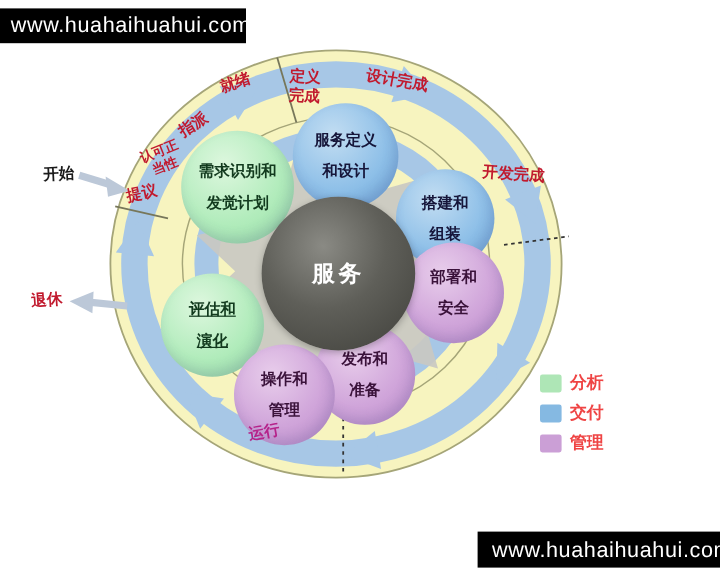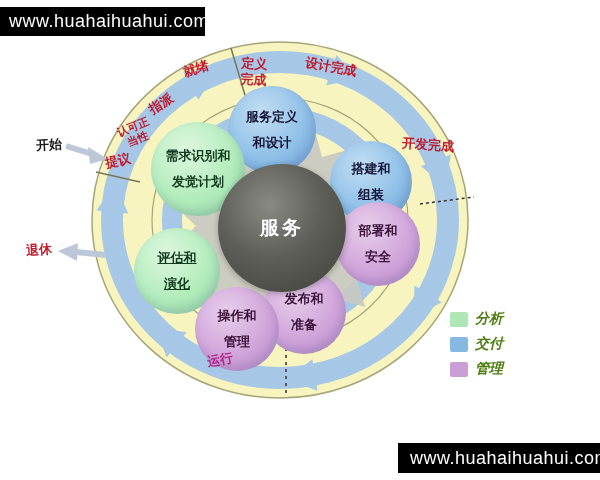--- a/index.html
+++ b/index.html
@@ -14,23 +14,23 @@
   .wm-bottom{left:398px;top:443px;width:202px;height:30px;padding-left:12px;}
 
   
   .bubble{position:absolute;border-radius:50%;display:flex;align-items:center;
           justify-content:center;text-align:center;font-weight:bold;
           white-space:pre-line;font-size:13px;line-height:2.0;color:#16163a;
           box-shadow:inset -3px -5px 10px rgba(60,60,120,.18);}
   .bubble.blue{background:radial-gradient(circle at 38% 30%,#c2ddf2 0%,#8fc0e8 55%,#6ba7da 100%);}
   .bubble.green{background:radial-gradient(circle at 38% 30%,#ddf7de 0%,#b2ecbc 55%,#97dfa6 100%);color:#123a1e;}
   .bubble.purple{background:radial-gradient(circle at 38% 30%,#e8cdeb 0%,#d0a5da 55%,#bf8fcd 100%);color:#3a123a;}
-  .b-define{left:228px;top:86px;width:88px;height:88px;}
+  .b-define{left:244px;top:86px;width:88px;height:88px;}
   .b-build{left:330px;top:141px;width:82px;height:82px;}
-  .b-identify{left:151px;top:122px;width:94px;height:94px;}
+  .b-identify{left:151px;top:109px;width:94px;height:94px;}
   .b-evaluate{left:134px;top:228px;width:86px;height:86px;text-decoration:underline;}
   .b-deploy{left:336px;top:202px;width:84px;height:84px;}
   .b-release{left:262px;top:270px;width:84px;height:84px;}
   .b-operate{left:195px;top:287px;width:84px;height:84px;}
 
   
   .center-circle{position:absolute;left:218px;top:164px;width:128px;height:128px;
       border-radius:50%;display:flex;flex-direction:row;align-items:center;
       justify-content:center;color:#fff;font-weight:bold;
       background:radial-gradient(circle at 40% 32%,#8a8a84 0%,#5f5f59 45%,#3f3f3a 100%);
@@ -49,21 +49,21 @@
   .ms-justify{left:119px;top:120px;transform:rotate(-22deg);font-size:11px;}
   .ms-propose{left:105px;top:153px;transform:rotate(-12deg);}
   .ms-run{left:207px;top:352px;transform:rotate(-10deg);color:#b5238a;}
   .ms-retire{left:26px;top:242px;transform:rotate(-4deg);}
   .ms-start{left:36px;top:137px;transform:rotate(-3deg);color:#1a1a1a;}
 
   
   .legend{position:absolute;left:450px;top:310px;}
   .legend-row{display:flex;align-items:center;margin-bottom:7px;}
   .swatch{width:18px;height:15px;border-radius:2px;margin-right:7px;}
-  .legend-label{font-size:14px;font-weight:bold;color:#4d7c0f;font-style:italic;}
+  .legend-label{font-size:14px;font-weight:bold;color:#ef4444;}
 </style>
 </head>
 <body>
 
 <svg class="layer" width="600" height="480" viewBox="0 0 600 480">
   <ellipse cx="280" cy="220" rx="188" ry="178" fill="#f7f4bf" stroke="#a5a578" stroke-width="1.5"></ellipse>
   <ellipse cx="280" cy="220" rx="168" ry="158" fill="none" stroke="#a7c7e6" stroke-width="22"></ellipse>
   <g fill="#a7c7e6">
     <polygon points="-6,-16 22,0 -6,16" transform="translate(196,83) rotate(-28.5)"></polygon>
     <polygon points="-6,-16 22,0 -6,16" transform="translate(337,72) rotate(18.9)"></polygon>

